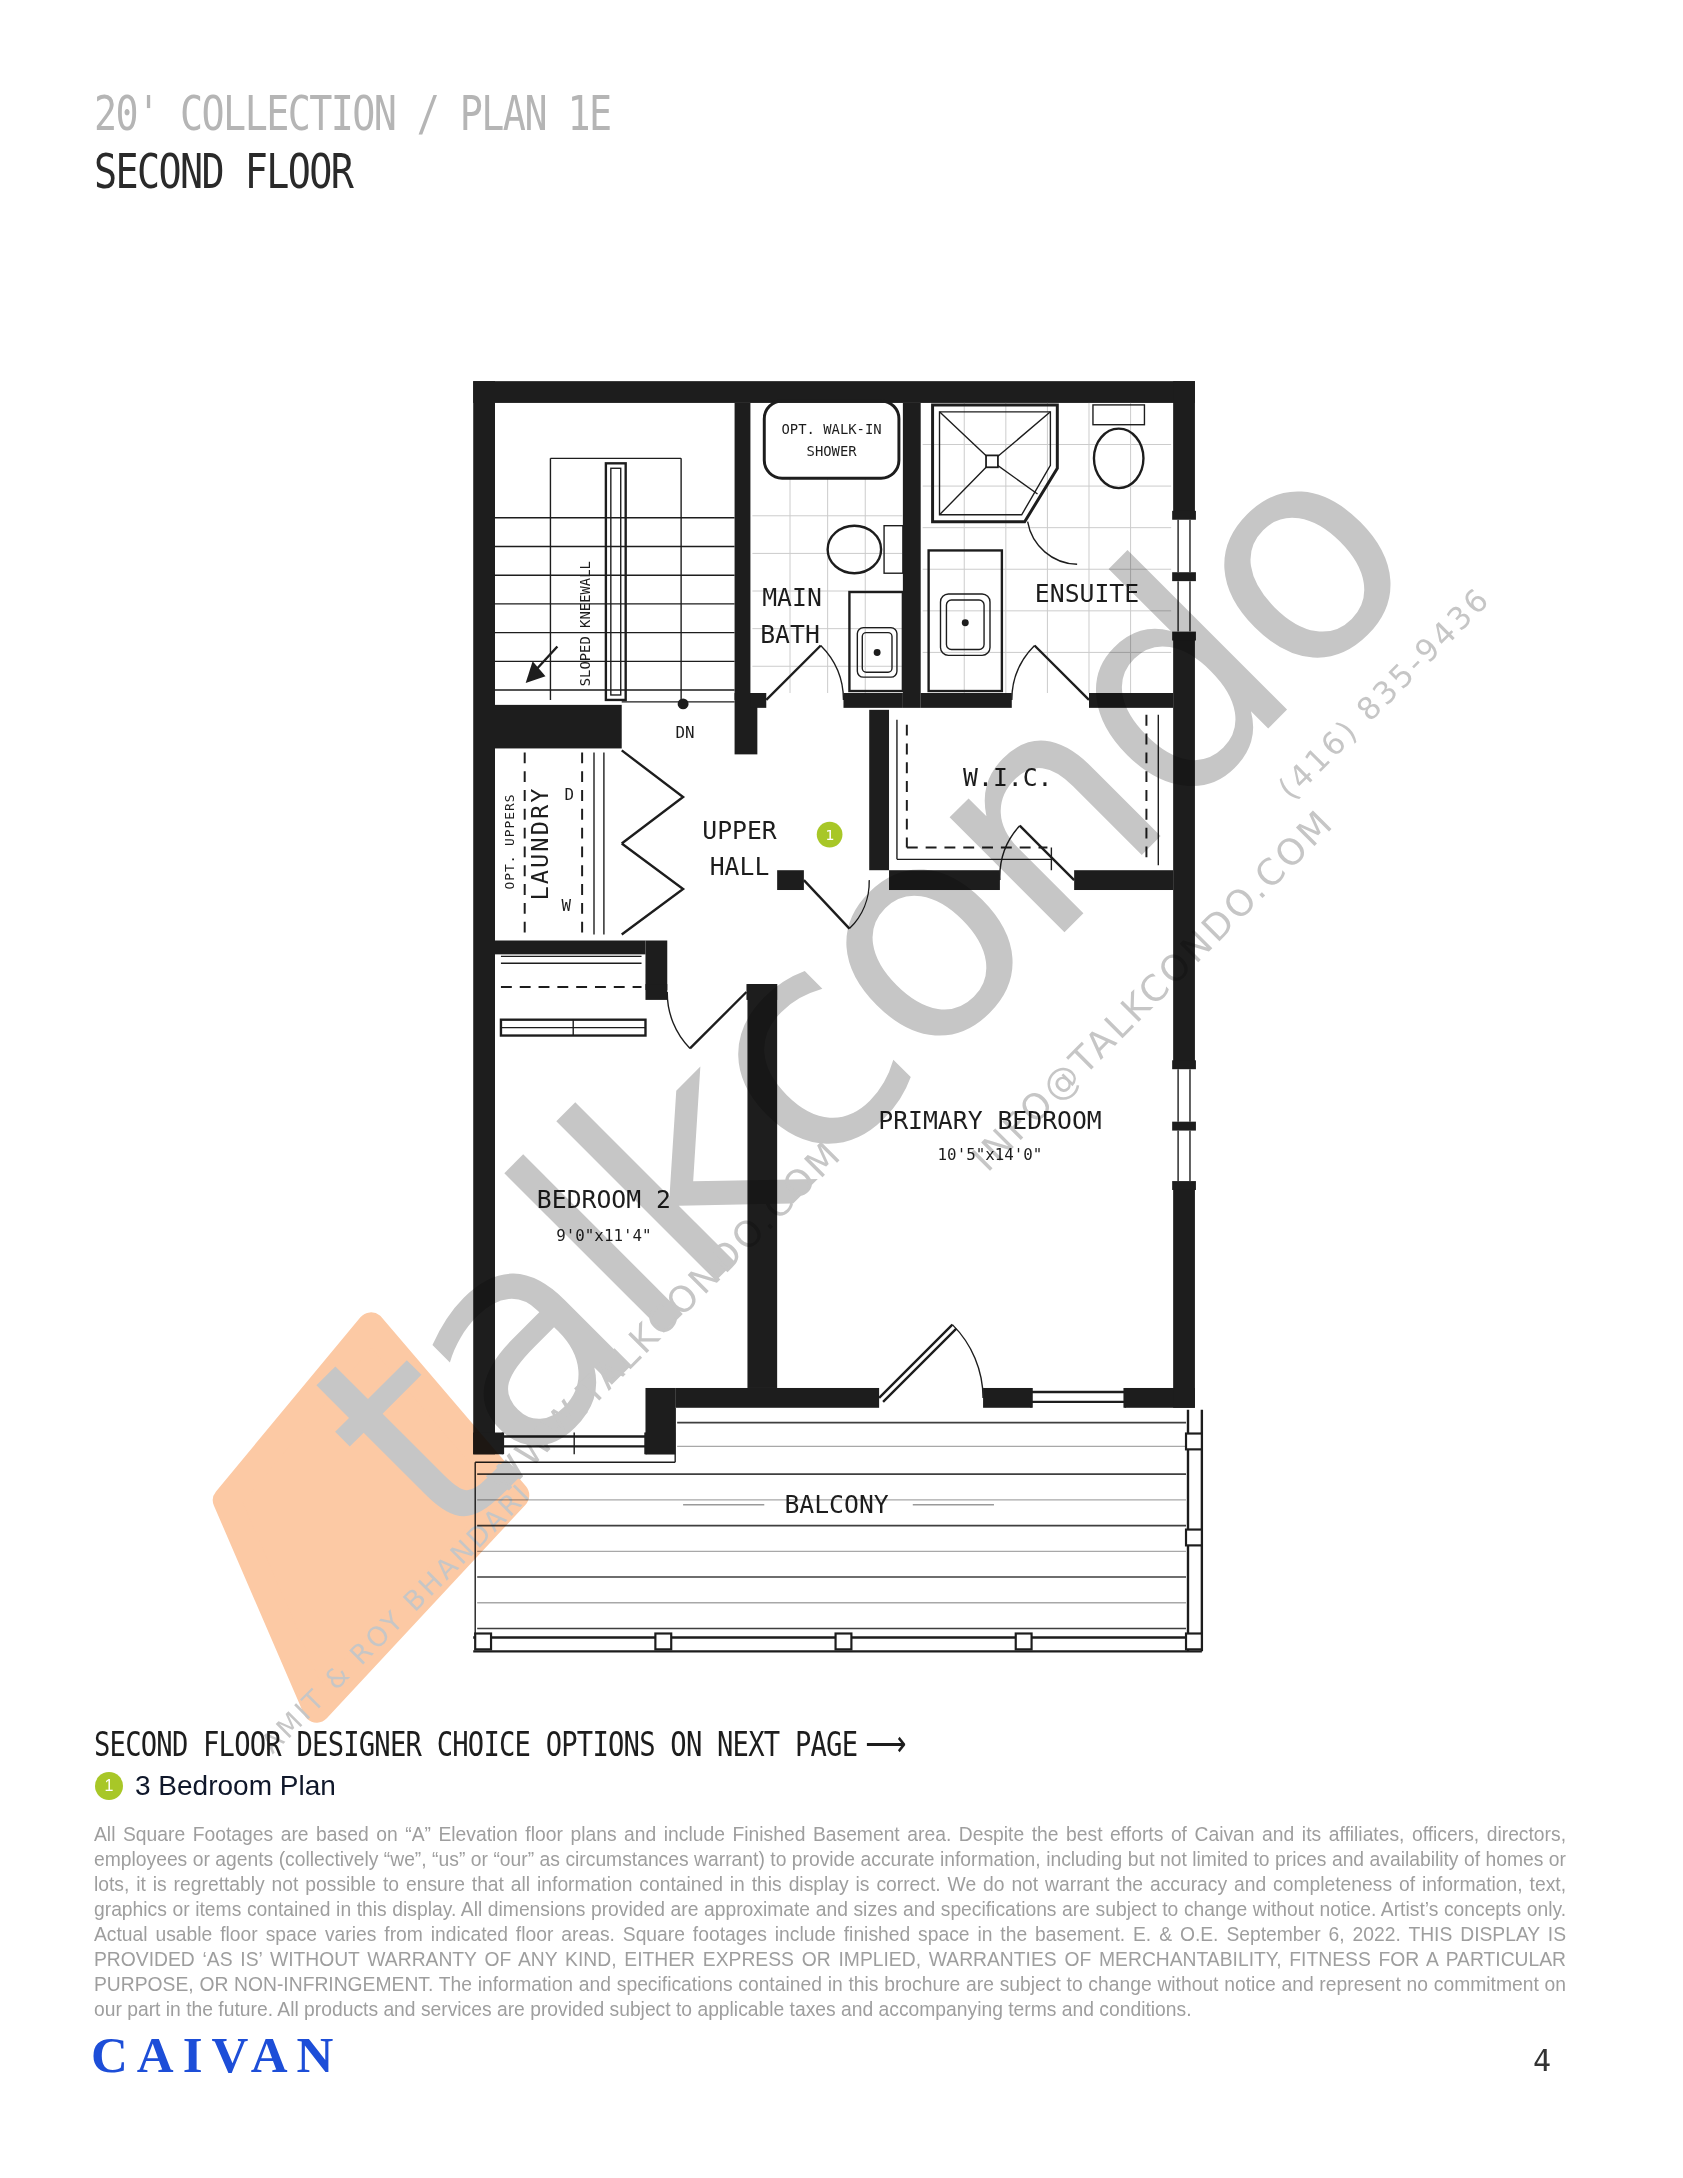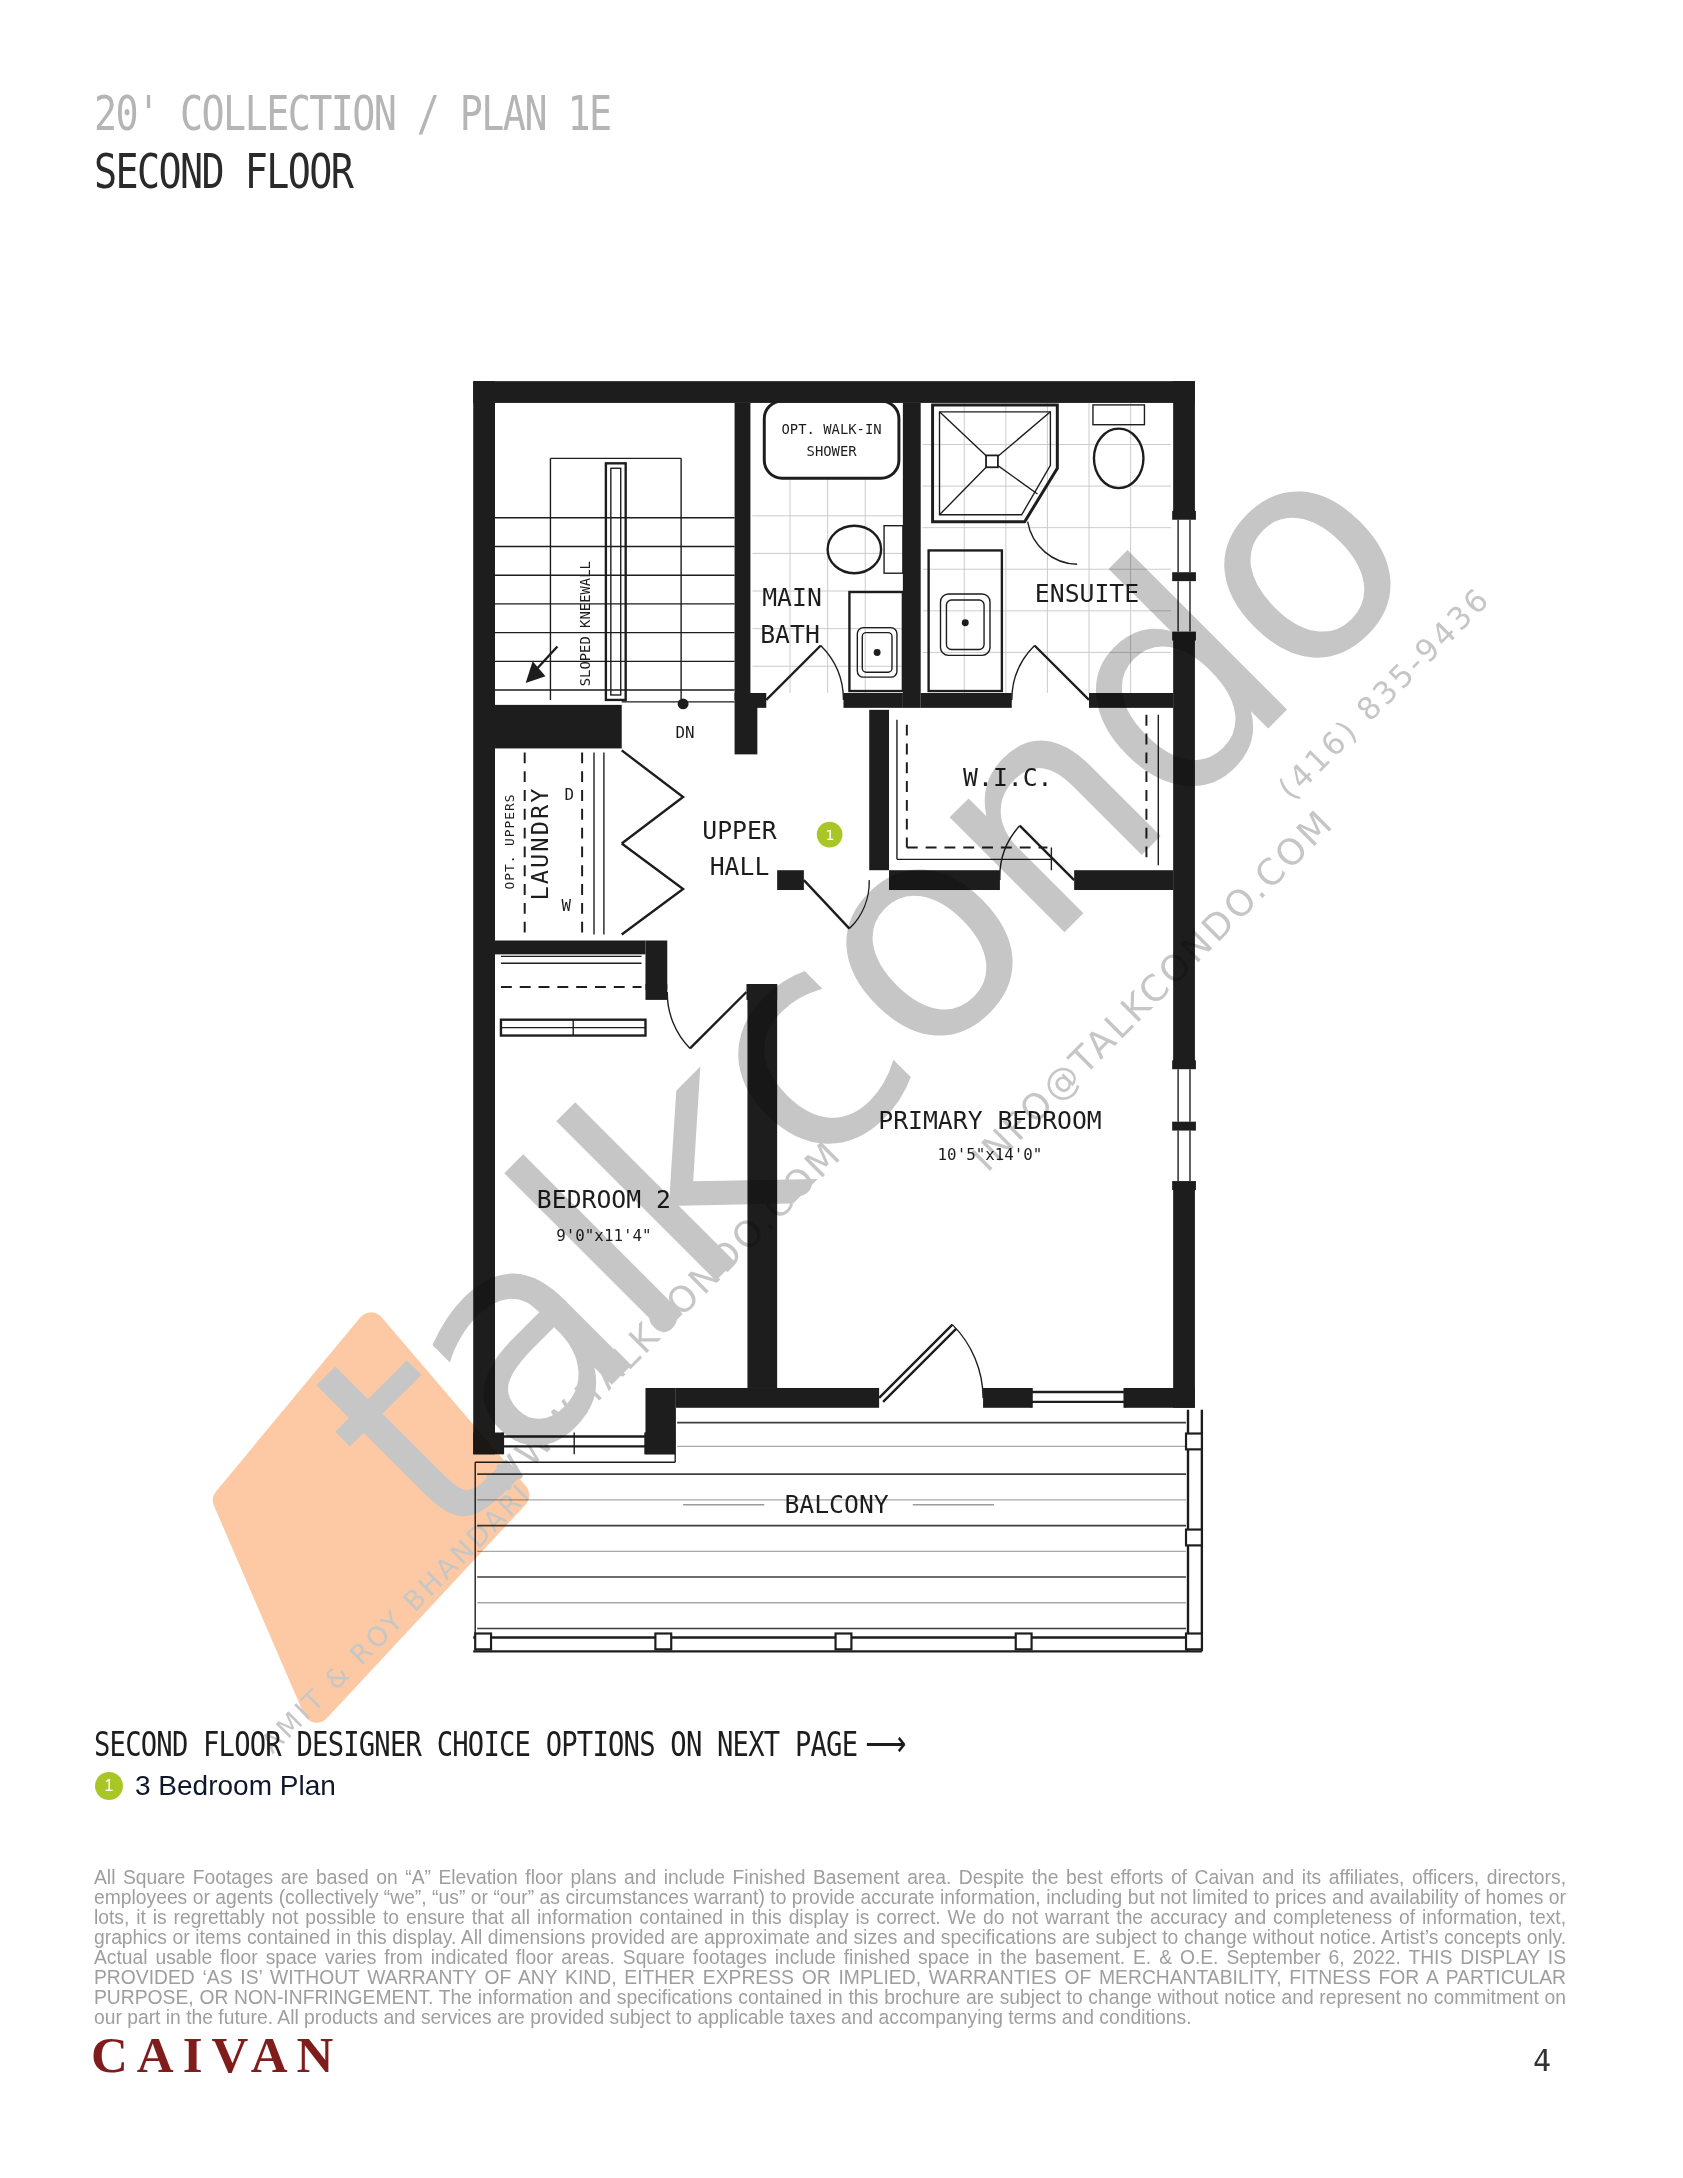--- a/index.html
+++ b/index.html
@@ -45,23 +45,23 @@
   
   .designer{position:absolute;left:94px;top:1723px;z-index:4;color:#1d1d1d;
             font-family:"DejaVu Sans Mono",monospace;font-size:34px;letter-spacing:-1px;
             white-space:nowrap;transform:scaleX(.8);transform-origin:left top;}
   .designer .arr{font-family:"DejaVu Sans",sans-serif;font-size:36px;margin-left:10px;letter-spacing:0;}
   .legend{position:absolute;left:95px;top:1770px;z-index:4;display:flex;align-items:center;gap:12px;}
   .legend .dot{width:28px;height:28px;border-radius:50%;background:currentColor;
                display:flex;align-items:center;justify-content:center;}
   .legend .dot span{color:#fff;font-size:16px;font-family:"Liberation Sans",sans-serif;}
   .legend .txt{color:#0f172a;font-size:28px;}
-  .disclaimer{position:absolute;left:94px;top:1868px;width:1472px;z-index:4;color:#9e9e9e;
-              font-size:19.3px;line-height:20px;text-align:justify;}
-  .brand{position:absolute;left:91px;top:2026px;z-index:4;color:#7f1d1d;
+  .disclaimer{position:absolute;left:94px;top:1822px;width:1472px;z-index:4;color:#9e9e9e;
+              font-size:19.3px;line-height:25px;text-align:justify;}
+  .brand{position:absolute;left:91px;top:2026px;z-index:4;color:#1d4ed8;
          font-family:"Liberation Serif",serif;font-weight:bold;font-size:51px;letter-spacing:9px;}
   .pagenum{position:absolute;left:1533px;top:2043px;z-index:4;color:#333;
            font-family:"DejaVu Sans Mono",monospace;font-size:30px;}
 </style>
 </head>
 <body>
 
 <div class="page">
 
   <div class="hdr l1">20' COLLECTION / PLAN 1E</div>

